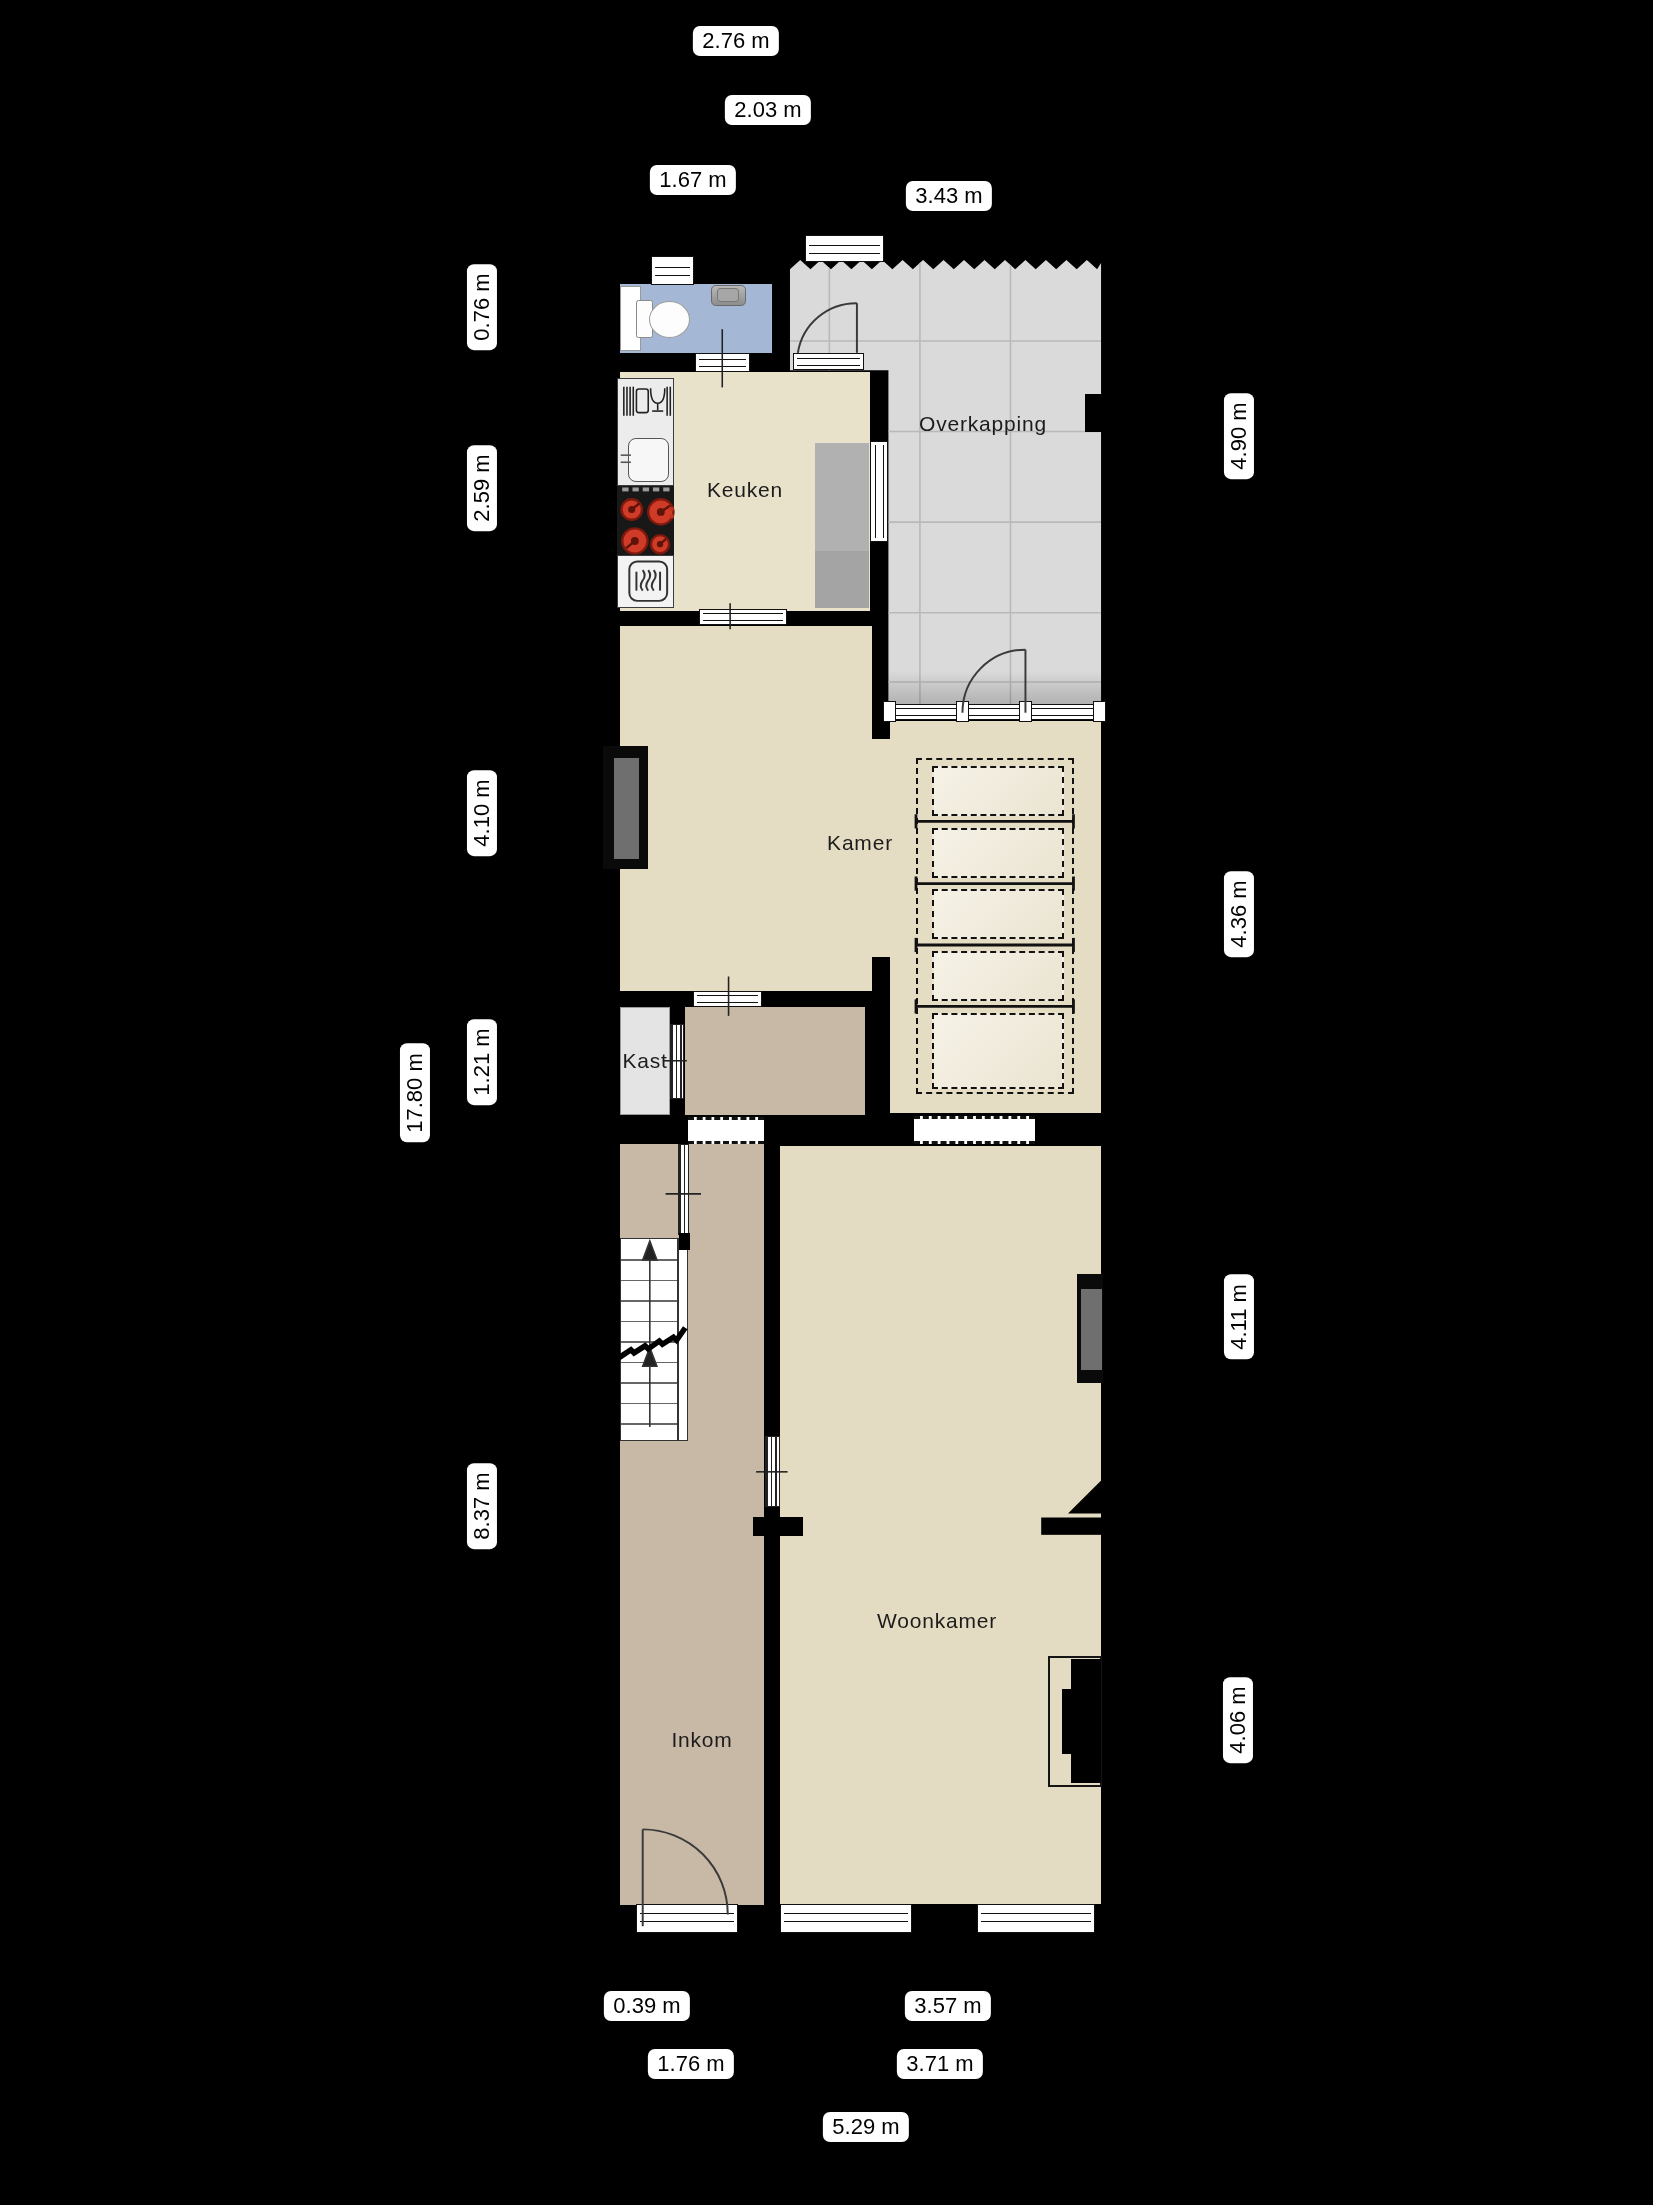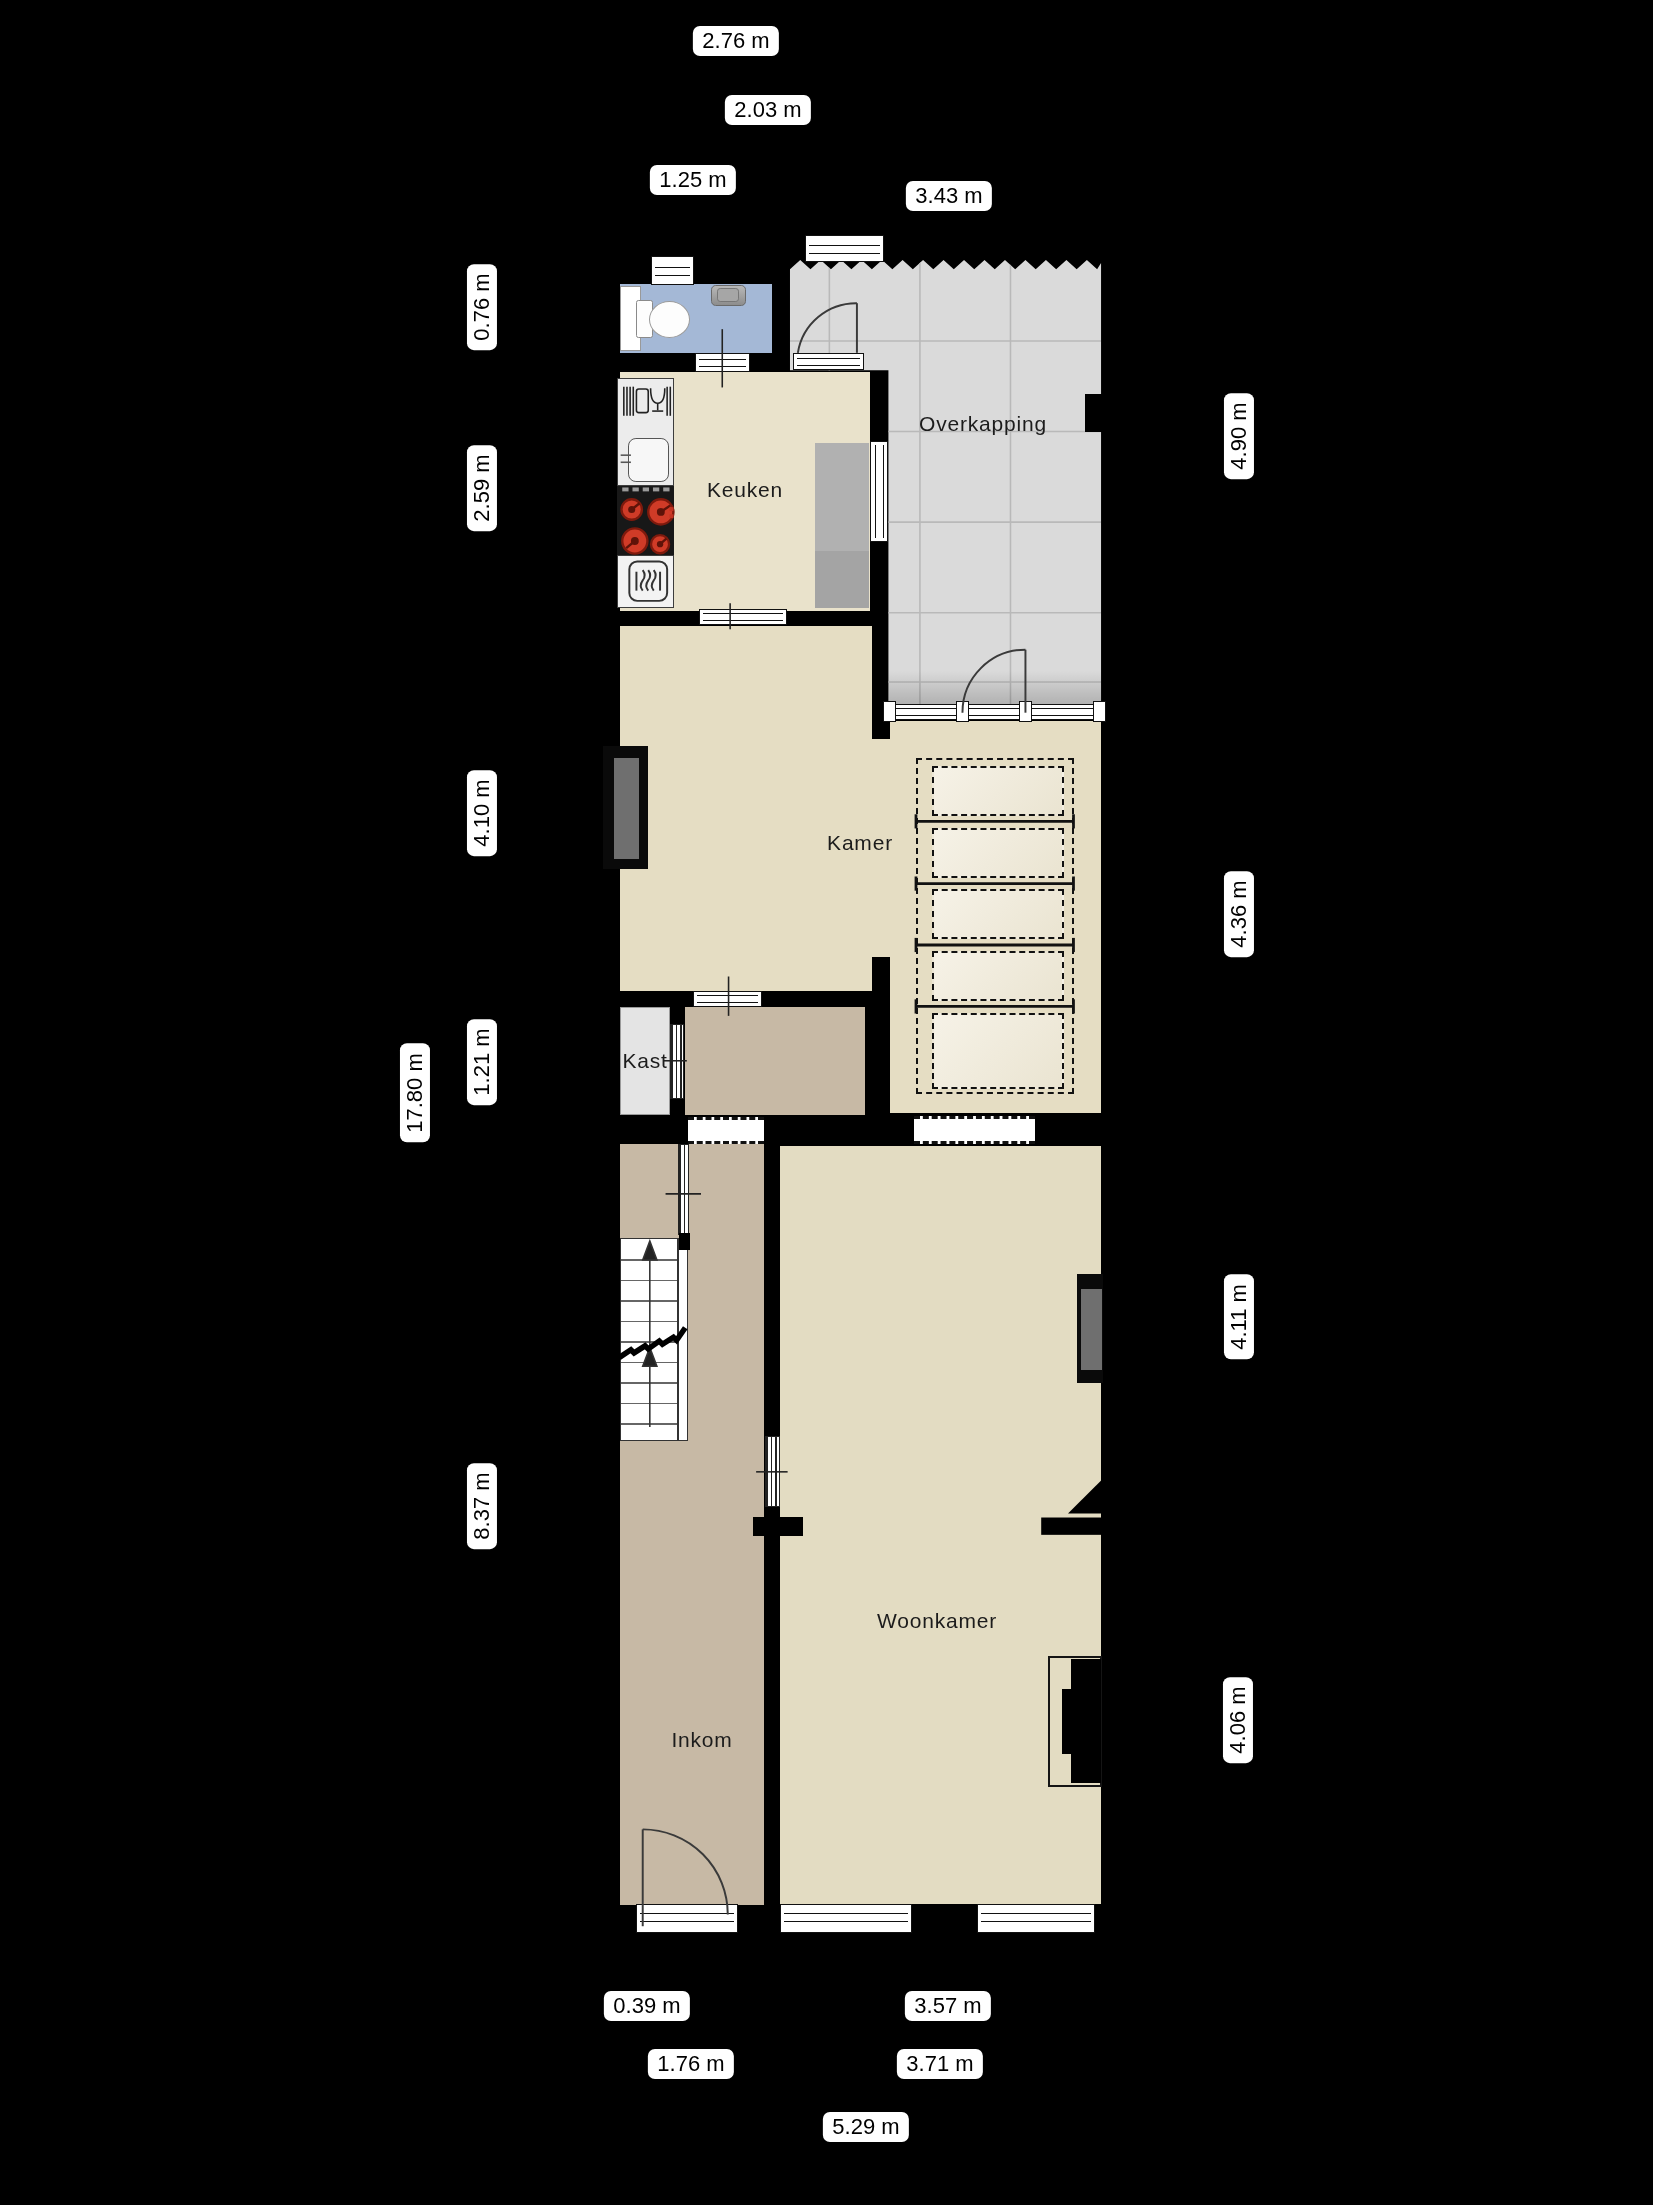--- a/index.html
+++ b/index.html
@@ -251,21 +251,21 @@
 
   <div class="room-lbl" style="left:745px;top:490px;">Keuken</div>
   <div class="room-lbl" style="left:983px;top:424px;">Overkapping</div>
   <div class="room-lbl" style="left:828px;top:843px;margin-left:32px;">Kamer</div>
   <div class="room-lbl" style="left:645px;top:1061px;text-align:right;">Kast</div>
   <div class="room-lbl" style="left:682px;top:1740px;margin-left:20px;">Inkom</div>
   <div class="room-lbl" style="left:937px;top:1621px;">Woonkamer</div>
 
   <div class="dim" style="left:736px;top:41px;">2.76 m</div>
   <div class="dim" style="left:768px;top:110px;">2.03 m</div>
-  <div class="dim" style="left:693px;top:180px;">1.25 m</div>
+  <div class="dim" style="left:693px;top:180px;">1.67 m</div>
   <div class="dim" style="left:949px;top:196px;">3.43 m</div>
 
   <div class="dim vert" style="left:482px;top:307px;">0.76 m</div>
   <div class="dim vert" style="left:482px;top:488px;">2.59 m</div>
   <div class="dim vert" style="left:482px;top:813px;">4.10 m</div>
   <div class="dim vert" style="left:482px;top:1062px;">1.21 m</div>
   <div class="dim vert" style="left:415px;top:1093px;">17.80 m</div>
   <div class="dim vert" style="left:482px;top:1506px;">8.37 m</div>
 
   <div class="dim vert" style="left:1239px;top:436px;">4.90 m</div>

